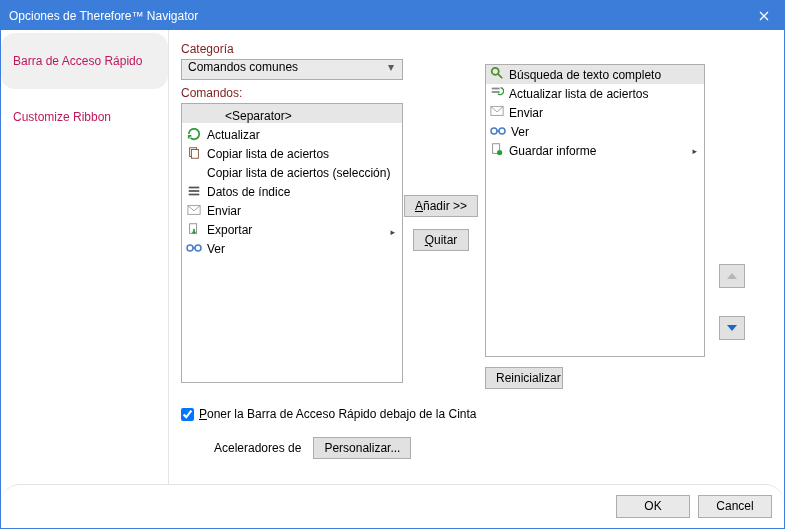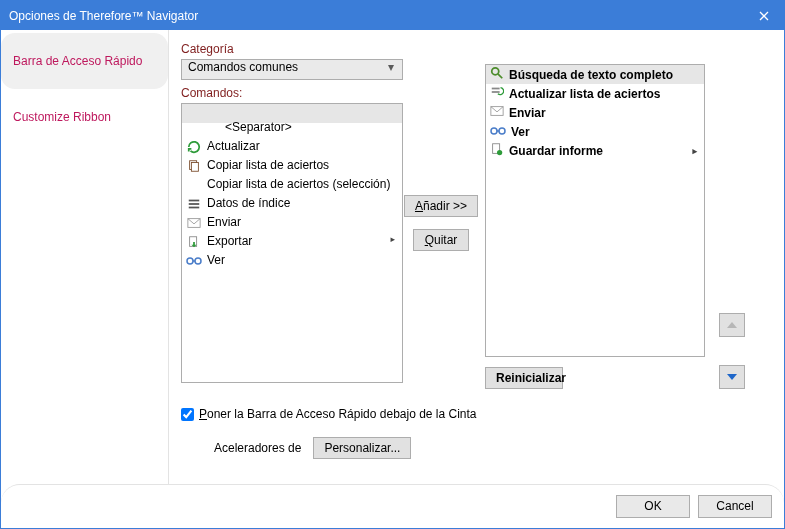--- a/index.html
+++ b/index.html
@@ -9,26 +9,26 @@
   .titlebar .title { flex: 1; }
   .titlebar .close { width: 40px; height: 29px; display: flex; align-items: center; justify-content: center; cursor: pointer; }
   .body { flex: 1; display: flex; }
   .sidebar { width: 168px; border-right: 1px solid #e3e3e3; padding-top: 3px; }
   .sidebar-item { padding: 21px 12px; cursor: pointer; color: #be185d; border-radius: 14px; }
   .sidebar-item.selected { background: #f0f0f0; }
   .main { flex: 1; padding: 10px 12px; display: flex; flex-direction: column; }
   .row { display: flex; align-items: flex-start; }
   .col-left { width: 222px; }
   .col-mid { width: 76px; display: flex; flex-direction: column; align-items: center; }
-  .col-right { flex: 1; display: flex; align-items: flex-end; font-weight: bold; }
+  .col-right { flex: 1; display: flex; align-items: center; }
   .label { color: #7f1d1d; margin-bottom: 3px; margin-top: 2px; }
   .combo { width: 222px; height: 21px; border: 1px solid #adadad; background: #eaeaea; display: flex; padding: 0 3px 0 6px; position: relative; }
   .combo .arrow { margin-left: auto; width: 16px; text-align: center; color: #5b5b5b; }
   .listbox { border: 1px solid #adadad; background: #fff; width: 222px; height: 280px; overflow: hidden; }
-  .listbox .item { display: flex; align-items: flex-start; height: 19px; padding: 16px 4px 0 4px; gap: 5px; cursor: pointer; }
+  .listbox .item { display: flex; align-items: flex-end; height: 19px; padding: 16px 4px 0 4px; gap: 5px; cursor: pointer; }
   .listbox .item.selected { background: #e6e6e6; }
   .listbox .ico { width: 16px; height: 16px; display: inline-flex; align-items: center; justify-content: center; flex-shrink: 0; }
   .listbox .text { white-space: nowrap; overflow: hidden; text-overflow: ellipsis; }
   .listbox .expand { margin-left: auto; color: #444; font-size: 9px; padding-right: 3px; }
   .rightlist { border: 1px solid #adadad; background: #fff; width: 220px; height: 293px; }
   .rightlist .item { display: flex; align-items: center; height: 19px; padding: 0 4px; gap: 5px; cursor: pointer; }
   .rightlist .item.selected { background: #e6e6e6; }
   .rightlist .expand { margin-left: auto; color: #444; font-size: 9px; padding-right: 3px; }
   .btn { border: 1px solid #adadad; background: #e1e1e1; padding: 3px 10px; min-width: 56px; text-align: center; cursor: pointer; }
   .btn.small { min-width: 26px; width: 26px; height: 24px; padding: 0; display: flex; align-items: center; justify-content: center; }

